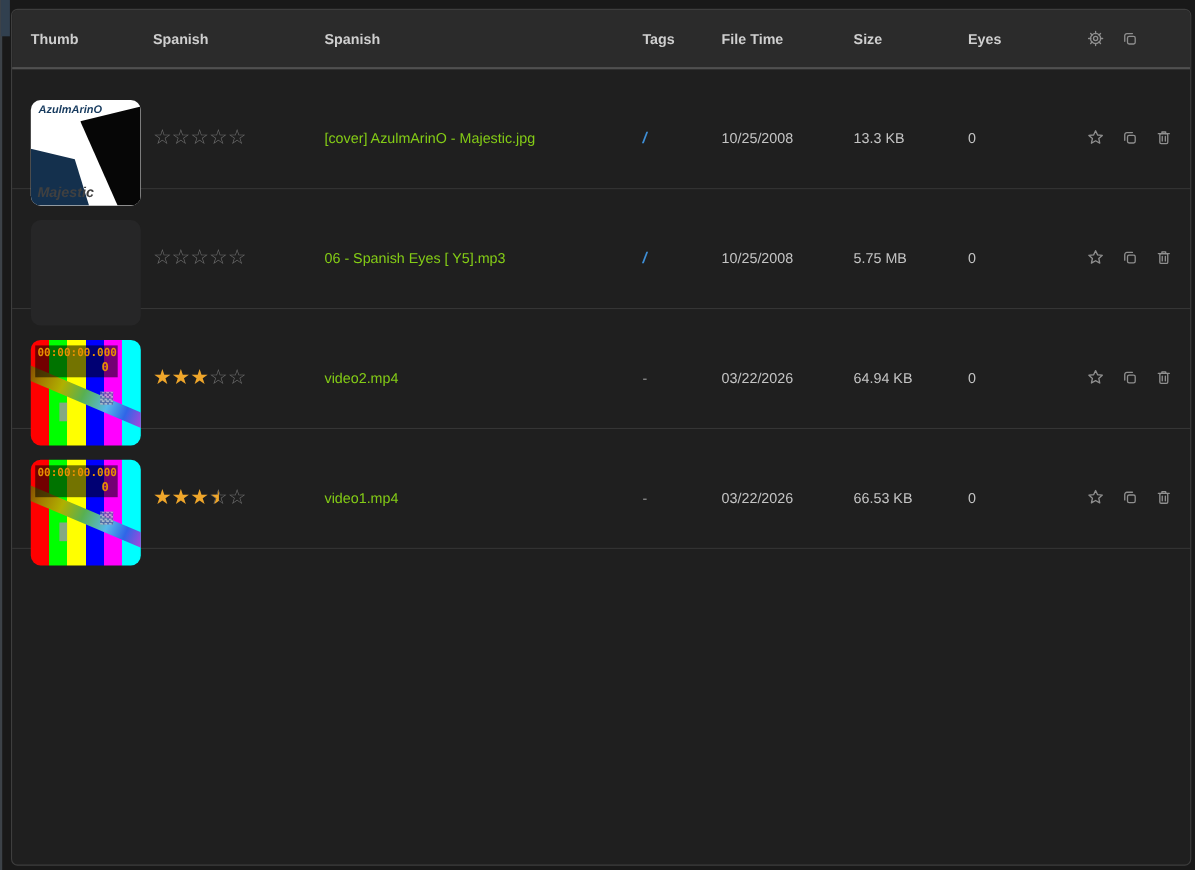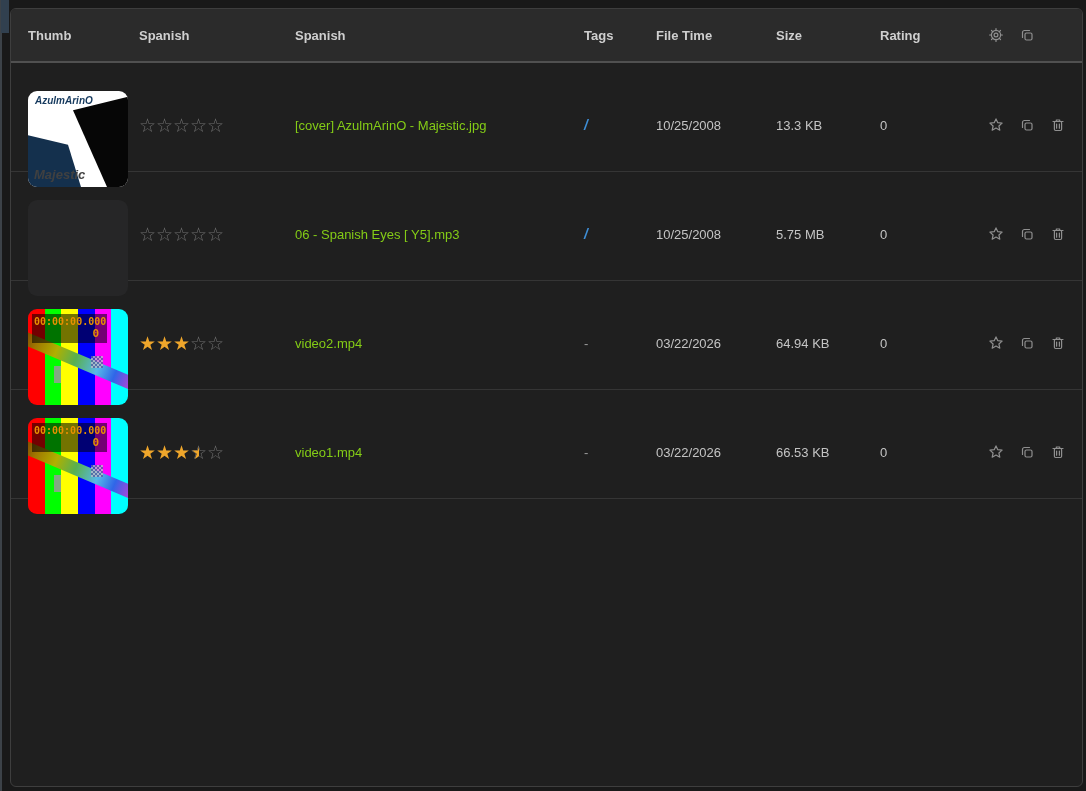--- a/index.html
+++ b/index.html
@@ -133,21 +133,21 @@
 
 <div class="panel">
 
   <div class="thead cols">
     <div>Thumb</div>
     <div>Spanish</div>
     <div>Spanish</div>
     <div>Tags</div>
     <div>File Time</div>
     <div>Size</div>
-    <div>Rating</div>
+    <div>Eyes</div>
     <div class="actions">
       <span class="icon-btn">
         <svg viewBox="0 0 16 16">
           <circle cx="8" cy="8" r="4.6"></circle>
           <circle cx="8" cy="8" r="1.9"></circle>
           <path d="M8 1.6v2M8 12.4v2M1.6 8h2M12.4 8h2M3.5 3.5l1.4 1.4M11.1 11.1l1.4 1.4M12.5 3.5l-1.4 1.4M4.9 11.1l-1.4 1.4"></path>
         </svg>
       </span>
       <span class="icon-btn">
         <svg viewBox="0 0 16 16">

